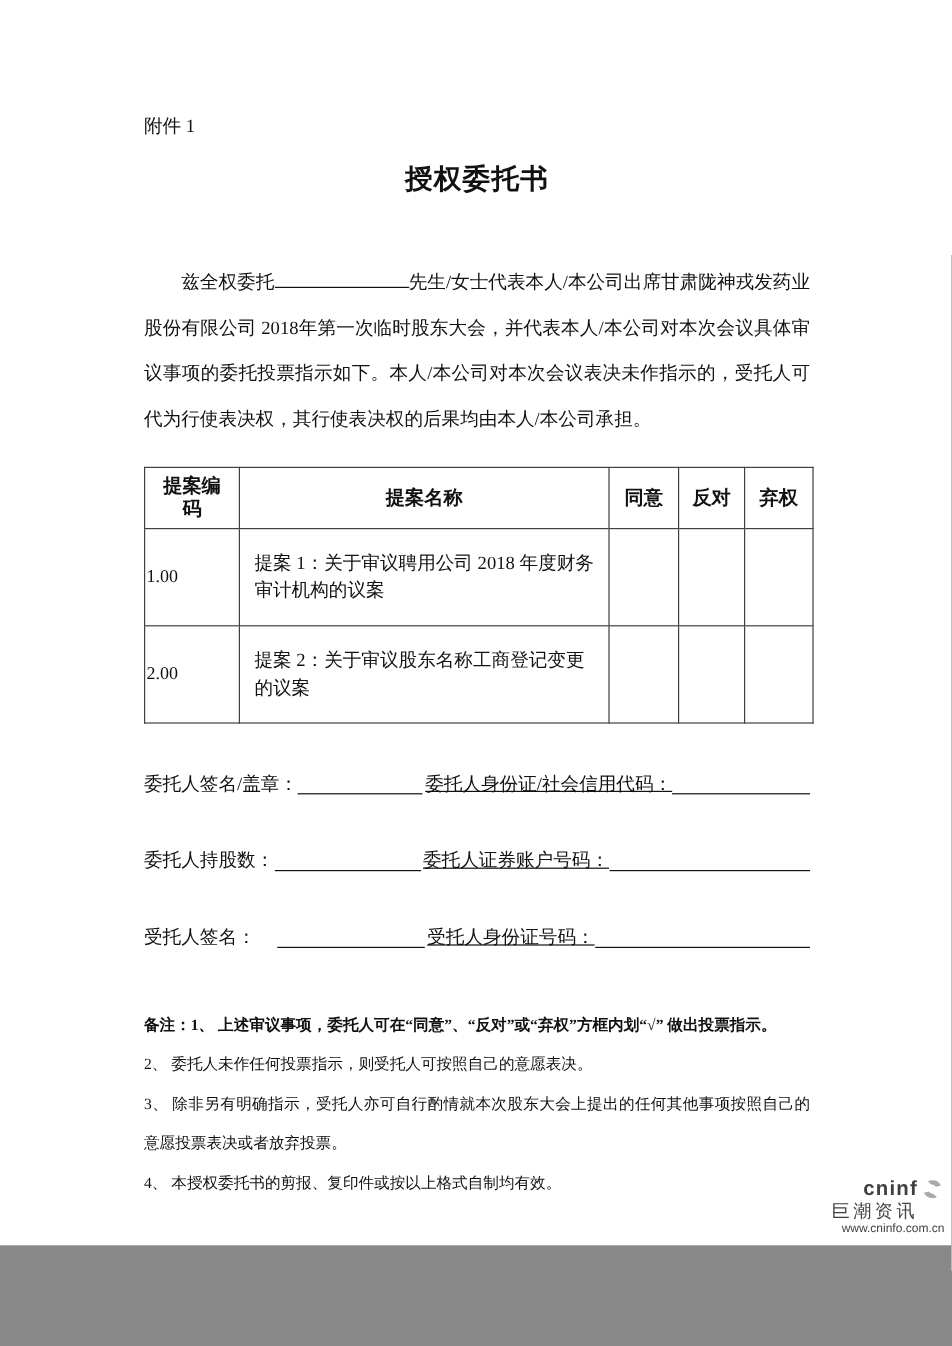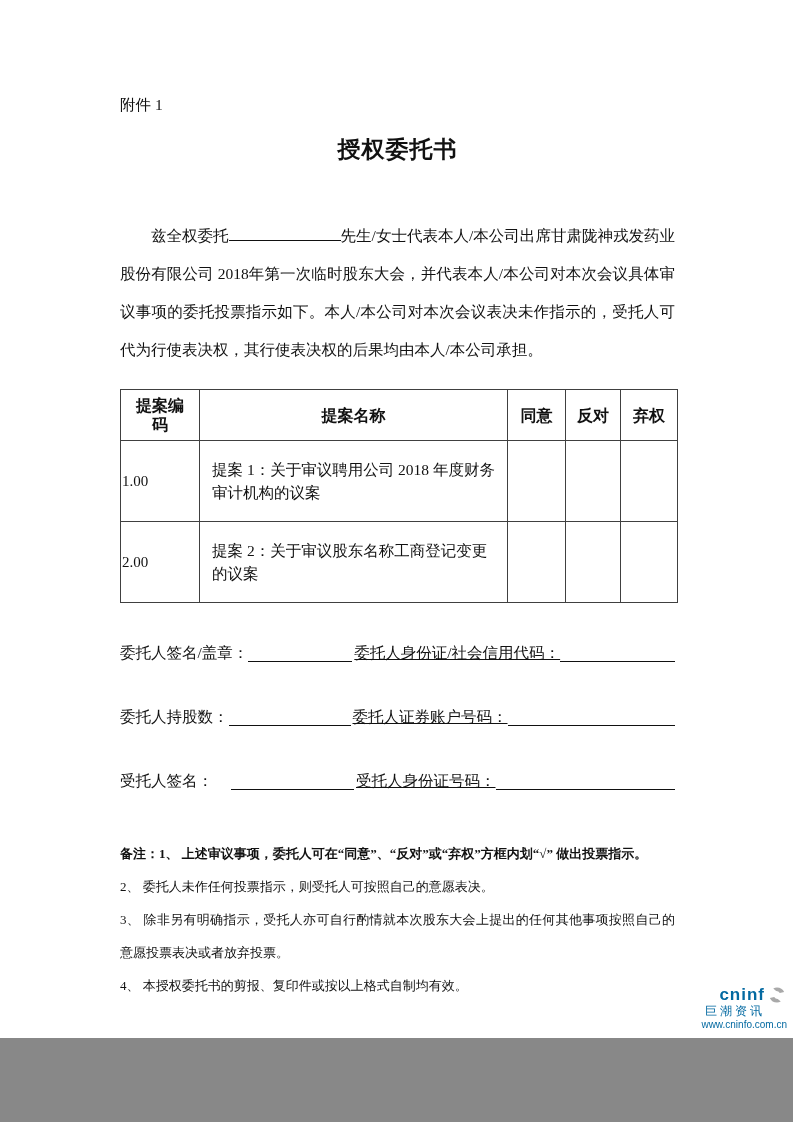--- a/index.html
+++ b/index.html
@@ -56,26 +56,26 @@
   .sig-row .b-fixed1{width:104px;}
   .sig-row .b-fixed2{width:122px;}
   .sig-row .b-fixed3{width:123px;margin-left:18px;}
   .sig-row .b-grow{flex:1;}
   .sig-row .lbl2{margin-left:2px;text-decoration:underline;}
   .terms{font-size:15.5px;line-height:37px;margin-top:14px;}
   .notes{margin-top:26px;font-size:13px;line-height:33px;text-align:justify;}
   .note-bold{font-weight:bold;}
   .cninfo{
     position:absolute;right:6px;bottom:8px;
-    color:#0369a1;text-align:right;line-height:1.15;
+    color:#404040;text-align:right;line-height:1.15;
     font-family:"Liberation Sans","DejaVu Sans",sans-serif;
   }
   .cninfo .brand-line{display:flex;align-items:center;justify-content:flex-end;gap:2px;}
   .cninfo .brand{font-size:17px;font-weight:bold;letter-spacing:1px;}
-  .cninfo .cn{font-size:12px;letter-spacing:3px;margin-right:22px;}
+  .cninfo .cn{font-size:15px;letter-spacing:3px;margin-right:22px;}
   .cninfo .url{font-size:10px;}
   .swirl{width:20px;height:20px;fill:#a9a9a9;}
 </style>
 </head>
 <body>
 
 <div class="page">
 
   <p class="attachment">附件 1</p>
 

